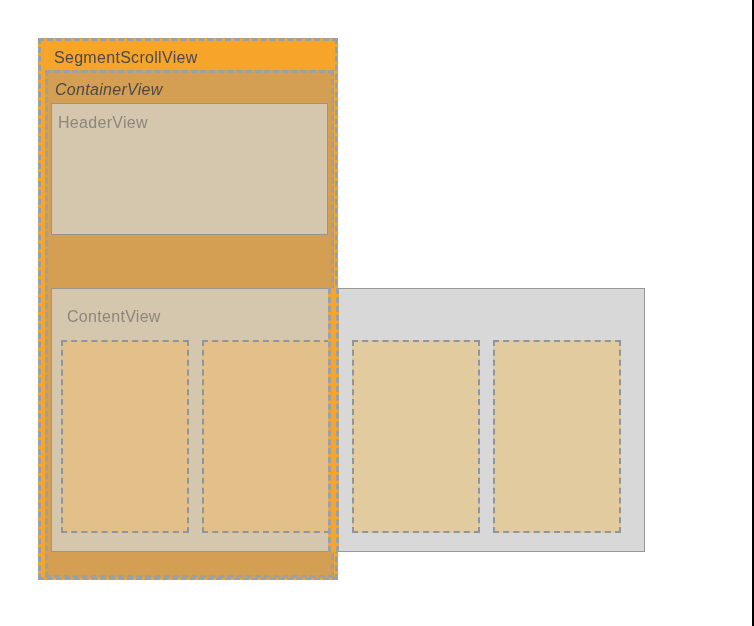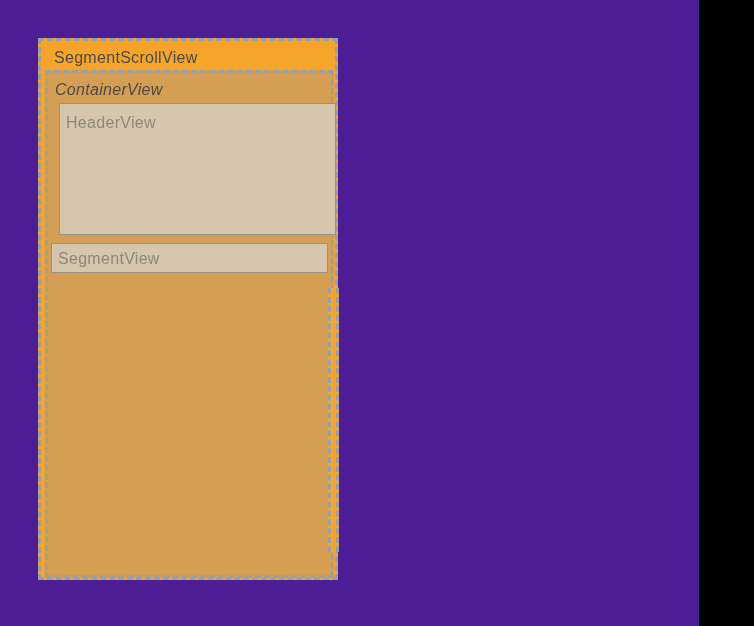--- a/index.html
+++ b/index.html
@@ -3,22 +3,22 @@
 <meta charset="utf-8">
 <style>
   * { box-sizing: border-box; margin: 0; padding: 0; }
   html, body {
     width: 754px; height: 626px;
     background: #000000;
     font-family: "Liberation Sans", sans-serif;
   }
   .stage {
     position: relative;
-    width: 699px; height: 626px;
-    background: #4c1d95;
+    width: 752px; height: 626px;
+    background: #ffffff;
     overflow: hidden;
   }
   .view-label {
     position: absolute;
     font-size: 16px;
     letter-spacing: 0.3px;
     white-space: nowrap;
   }
   .dark-label  { color: #4A4A4A; }
   .muted-label { color: #8D877B; }
@@ -46,21 +46,20 @@
   .container-view .view-label { left: 7px; top: 8px; font-style: italic; }
 
   
   .header-view {
     position: absolute;
     left: 51px; top: 103px;
     width: 277px; height: 132px;
     background: #D4C7AE;
     border: 1px solid #97948E;
     z-index: 3;
-    margin-left: 8px;
   }
   .header-view .view-label { left: 6px; top: 10px; }
 
   
   .segment-view {
     position: absolute;
     left: 51px; top: 243px;
     width: 277px; height: 30px;
     background: #D4C7AE;
     border: 1px solid #97948E;
@@ -119,20 +118,25 @@
   </div>
 
   <div class="container-view">
     <div class="view-label dark-label">ContainerView</div>
   </div>
 
   <div class="header-view">
     <div class="view-label muted-label">HeaderView</div>
   </div>
 
-  <div class="segment-view">
-    <div class="view-label muted-label">SegmentView</div>
+
+  <div class="content-view">
+    <div class="content-inside-tint"></div>
+    <div class="view-label muted-label">ContentView</div>
+    <div class="content-cell cell-inside cell-1"></div>
+    <div class="content-cell cell-inside cell-2"></div>
+    <div class="content-cell cell-outside cell-3"></div>
+    <div class="content-cell cell-outside cell-4"></div>
   </div>
-
 
   <div class="border-overlay-strip"></div>
 
 </div>
 
 </body></html>

